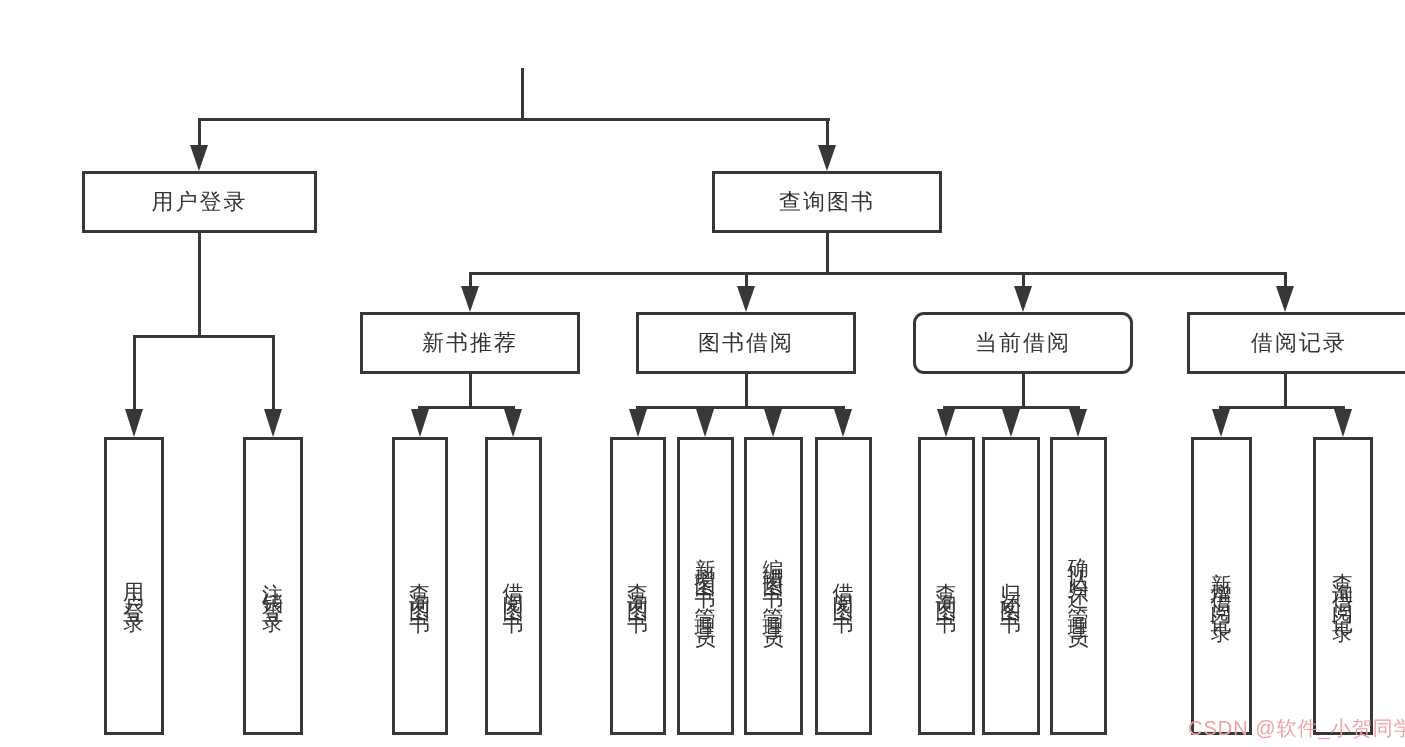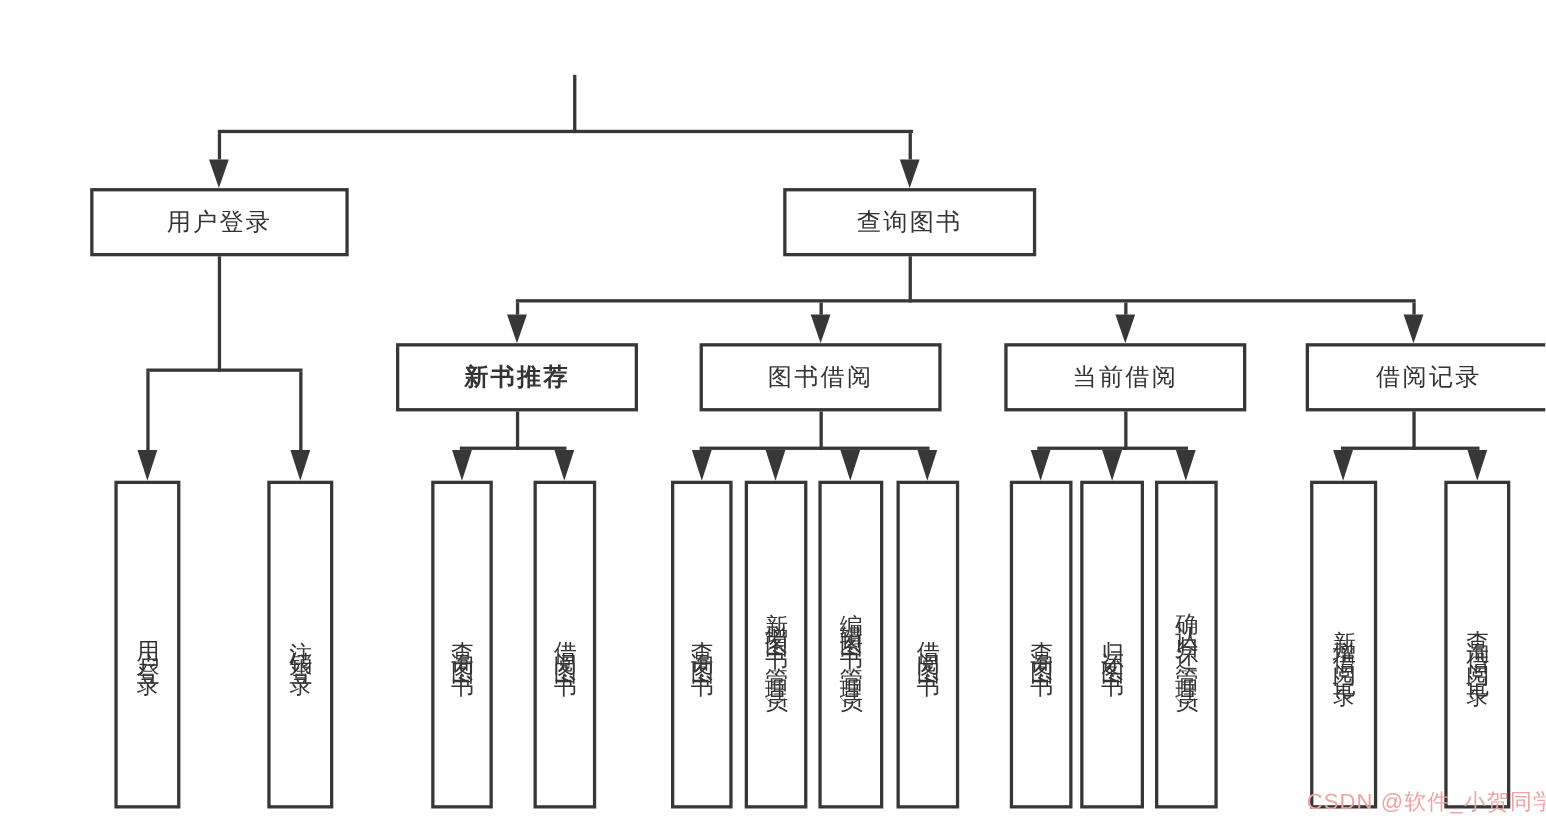--- a/index.html
+++ b/index.html
@@ -70,27 +70,27 @@
   <div class="h" style="left:469px;top:272px;width:818px;"></div>
   <div class="v" style="left:469px;top:275px;height:11px;"></div>
   <div class="v" style="left:745px;top:275px;height:11px;"></div>
   <div class="v" style="left:1022px;top:275px;height:11px;"></div>
   <div class="v" style="left:1284px;top:275px;height:11px;"></div>
   <div class="a" style="left:461px;top:286px;"></div>
   <div class="a" style="left:737px;top:286px;"></div>
   <div class="a" style="left:1014px;top:286px;"></div>
   <div class="a" style="left:1276px;top:286px;"></div>
 
-  <div class="node hnode" style="left:360px;top:312px;width:220px;height:62px;font-weight:bold;">
+  <div class="node hnode" style="left:360px;top:312px;width:220px;height:62px;">
     <span>新书推荐</span>
   </div>
   <div class="node hnode" style="left:636px;top:312px;width:220px;height:62px;text-align:center;">
     <span>图书借阅</span>
   </div>
-  <div class="node hnode" style="left:913px;top:312px;width:220px;height:62px;">
+  <div class="node hnode" style="left:913px;top:312px;width:220px;height:62px;border-radius:11px;">
     <span>当前借阅</span>
   </div>
   <div class="node hnode" style="left:1187px;top:312px;width:224px;height:62px;">
     <span>借阅记录</span>
   </div>
 
   <div class="v" style="left:469px;top:374px;height:35px;"></div>
   <div class="v" style="left:745px;top:374px;height:35px;"></div>
   <div class="v" style="left:1022px;top:374px;height:35px;"></div>
   <div class="v" style="left:1284px;top:374px;height:35px;"></div>

